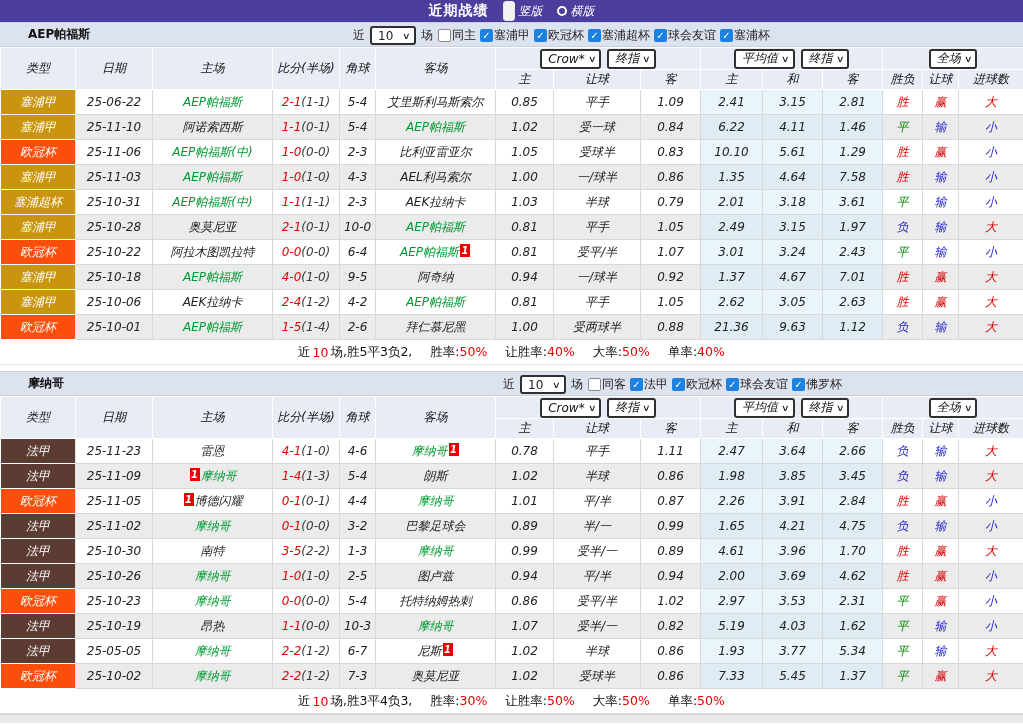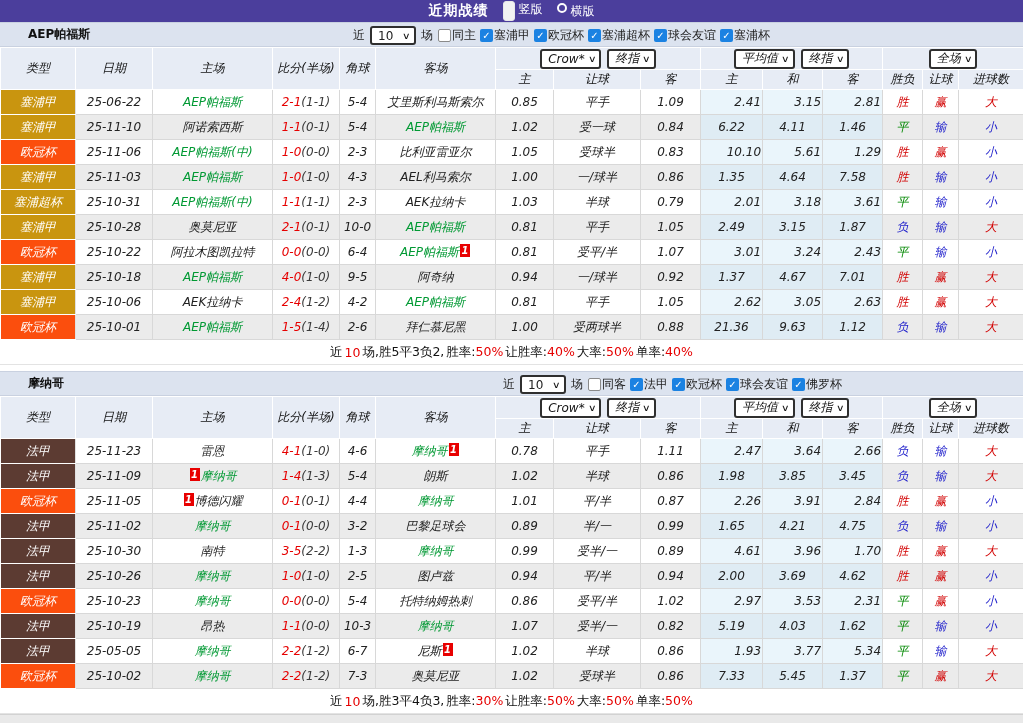--- a/index.html
+++ b/index.html
@@ -3,21 +3,21 @@
 <meta charset="utf-8">
 <style>
   * { box-sizing: border-box; }
   html,body { margin:0; padding:0; background:#fff; }
   body { font-family:"DejaVu Sans","Liberation Sans",sans-serif; font-size:12px; color:#222; }
   .page { width:1023px; }
 
   
   .topbar { background:#4b3e9c; height:22px; display:flex; align-items:center; justify-content:center; gap:14px; color:#fff; }
   .topbar .title { font-weight:bold; font-size:14px; letter-spacing:1px; }
-  .radio-opt { display:inline-flex; align-items:flex-start; gap:4px; font-size:12px; cursor:default; }
+  .radio-opt { display:inline-flex; align-items:center; gap:4px; font-size:12px; cursor:default;font-style:italic; }
   .radio { width:11px; height:11px; border-radius:50%; display:inline-block; }
   .radio.sel { background:#f2f2f2; border:1px solid #e8e8e8; }
   .radio.unsel { background:transparent; border:2px solid #fdfdfd; width:10px; height:10px; }
 
   
   .section-head { position:relative; background:#dce3ef; height:25px; border-top:1px solid #c9d1e0; border-bottom:1px solid #c9d1e0; display:flex; align-items:center; }
   .section-head .team { font-weight:bold; padding-left:28px; color:#111; }
   .filters { position:absolute; top:0; height:25px; display:flex; align-items:center; gap:4px; white-space:nowrap; }
   .sec0 .filters { left:352px; }
   .sec1 .filters { left:502px; }
@@ -33,31 +33,31 @@
   .sel.games { height:19px; min-width:46px; }
 
   
   table { border-collapse:collapse; table-layout:fixed; width:1023px;font-style:italic; }
   thead td { background:#e7ecf5; border:1px solid #fff; text-align:center; font-size:12px; color:#111; height:20px; padding:0; }
   thead tr.selrow td { height:22px; }
   .selgroup { display:flex; justify-content:center; align-items:center; gap:6px; }
   tbody td { border:1px solid #d8d8d8; text-align:center; height:25px; padding:0 1px; overflow:hidden; white-space:nowrap; }
   tbody tr.odd  { background:#fff; }
   tbody tr.even { background:#ebebeb; }
-  tbody tr.odd  td.avgc { background:#eaf5fb;text-align:right; }
+  tbody tr.odd  td.avgc { background:#eaf5fb; }
   tbody tr.even td.avgc { background:#dfecf4; }
   td.typec { color:#fff; border:1px solid #fff; border-right:1px solid #e0e0e0; }
   .fs { color:#e60000; }
   .hs { color:#3a3a3a; }
   .card { display:inline-block; background:#e80000; color:#fff; font-size:10px; font-weight:bold; width:10px; height:13px; line-height:13px; text-align:center; vertical-align:2px; margin:0 1px; }
 
   
   .summary { height:25px; display:flex; align-items:center; justify-content:center; gap:2px; font-size:12.5px; color:#111; border-bottom:1px solid #e3e3e3; }
   .summary .red { color:#e60000; }
-  .summary .stat { margin-left:0; }
+  .summary .stat { margin-left:16px; }
   .sec-gap { height:6px; }
   .bottom-strip { height:9px; background:#e9e9e9; border-top:1px solid #d2d2d2; }
 </style>
 </head>
 <body>
 
 <div class="page">
   <div class="topbar">
     <span class="title">近期战绩</span>
     <span class="radio-opt">
@@ -268,21 +268,21 @@
               <td>25-10-28</td>
               <td class="homec"><span class="tname">奥莫尼亚</span></td>
               <td><span class="fs">2-1</span><span class="hs">(0-1)</span></td>
               <td>10-0</td>
               <td class="awayc"><span class="tname" style="color: rgb(0, 153, 51);">AEP帕福斯</span></td>
               <td>0.81</td>
               <td>平手</td>
               <td>1.05</td>
               <td class="avgc">2.49</td>
               <td class="avgc">3.15</td>
-              <td class="avgc">1.87</td>
+              <td class="avgc">1.97</td>
               <td style="color: rgb(35, 35, 204);">负</td>
               <td style="color: rgb(35, 35, 204);">输</td>
               <td style="color: rgb(210, 0, 0);">大</td>
             </tr>
             <tr class="odd">
               <td class="typec" style="background: rgb(251, 78, 13);">欧冠杯</td>
               <td>25-10-22</td>
               <td class="homec"><span class="tname">阿拉木图凯拉特</span></td>
               <td><span class="fs">0-0</span><span class="hs">(0-0)</span></td>
               <td>6-4</td>

